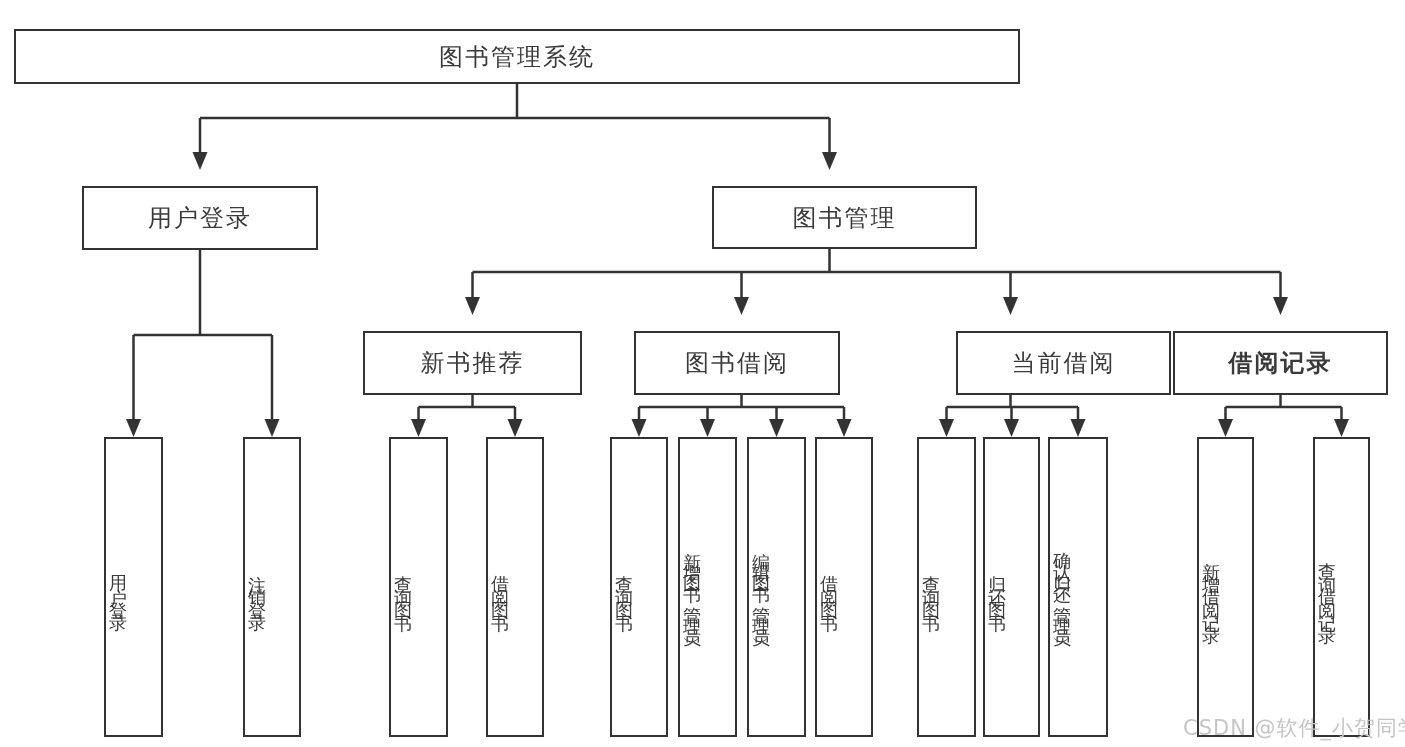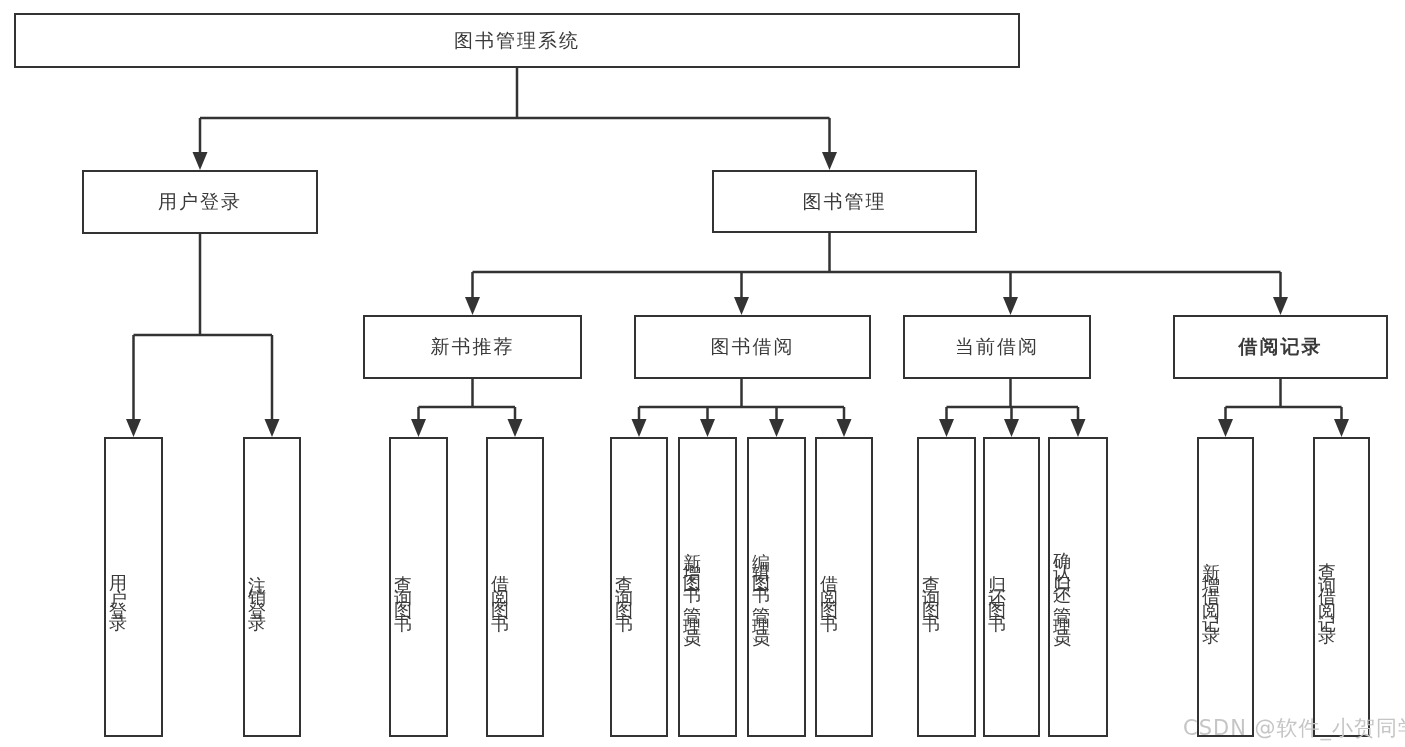--- a/index.html
+++ b/index.html
@@ -22,23 +22,24 @@
     box-sizing: border-box;
     border: 2.5px solid #333333;
     background: #ffffff;
     color: #3a3a3a;
     display: flex;
     align-items: center;
     justify-content: center;
     z-index: 1;
   }
   .hnode {
-    font-size: 19px;
+    font-size: 24px;
     letter-spacing: 2px;
     white-space: nowrap;
+    margin-top: 16px;
   }
   .vnode {
     display: block;
     writing-mode: vertical-lr;
     text-orientation: mixed;
     text-align: center;
     font-size: 18px;
     letter-spacing: 13px;
     top: 437px;
     height: 300px;
@@ -106,22 +107,22 @@
       <polygon points="1334,419 1349,419 1341.5,437"></polygon>
     </g>
   </svg>
 
   <div class="node hnode" style="left:14px; top:13px; width:1006px; height:55px;">图书管理系统</div>
 
   <div class="node hnode" style="left:82px; top:170px; width:236px; height:64px;">用户登录</div>
   <div class="node hnode" style="left:712px; top:170px; width:265px; height:63px;">图书管理</div>
 
   <div class="node hnode" style="left:363px; top:315px; width:219px; height:64px;">新书推荐</div>
-  <div class="node hnode" style="left:634px; top:315px; width:237px; height:64px;">图书借阅</div>
-  <div class="node hnode" style="left:903px; top:315px; width:188px; height:64px;text-align:center;">当前借阅</div>
+  <div class="node hnode" style="left:634px; top:315px; width:206px; height:64px;">图书借阅</div>
+  <div class="node hnode" style="left:956px; top:315px; width:215px; height:64px;text-align:center;">当前借阅</div>
   <div class="node hnode" style="left:1173px; top:315px; width:215px; height:64px;font-weight:bold;">借阅记录</div>
 
   <div class="node vnode" style="left:104px; width:59px;">用户登录</div>
   <div class="node vnode" style="left:243px; width:58px;">注销登录</div>
 
   <div class="node vnode" style="left:389px; width:59px;">查询图书</div>
   <div class="node vnode" style="left:486px; width:58px;">借阅图书</div>
 
   <div class="node vnode" style="left:610px; width:58px;">查询图书</div>
   <div class="node vnode long" style="left:678px; width:59px;">新增图书（管理员）</div>

